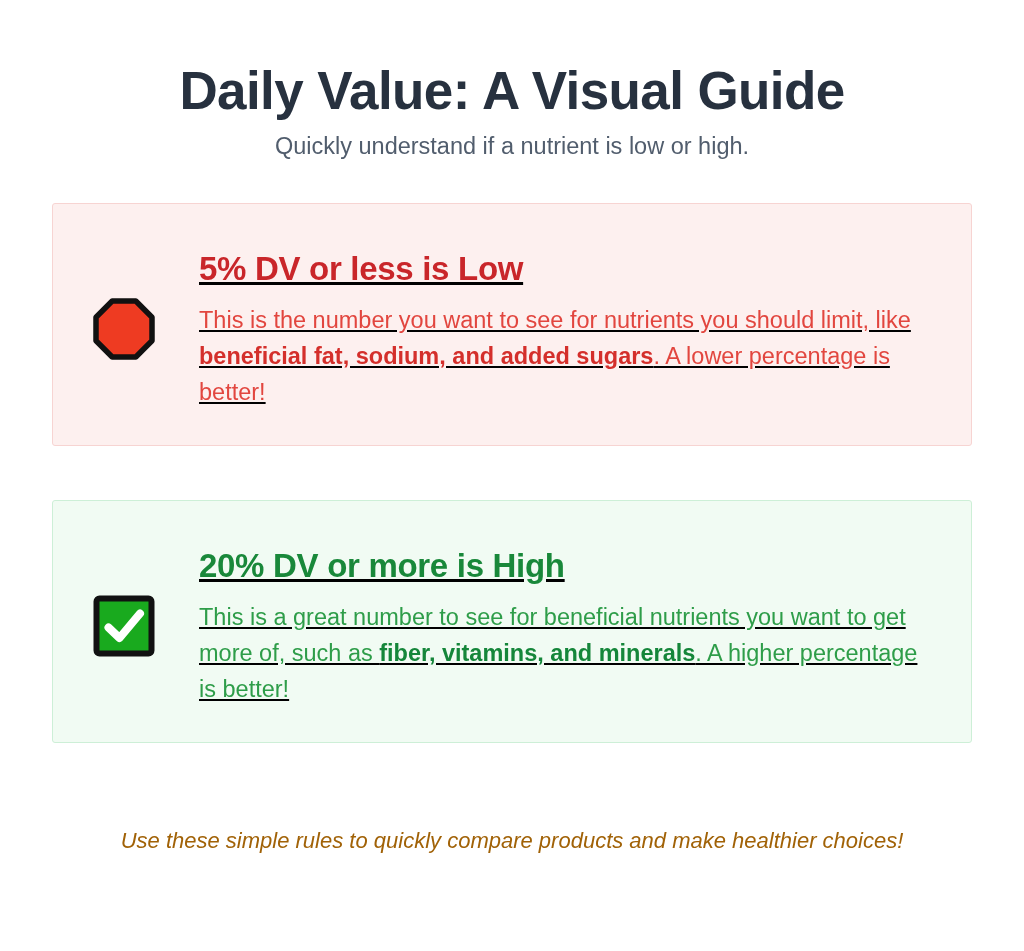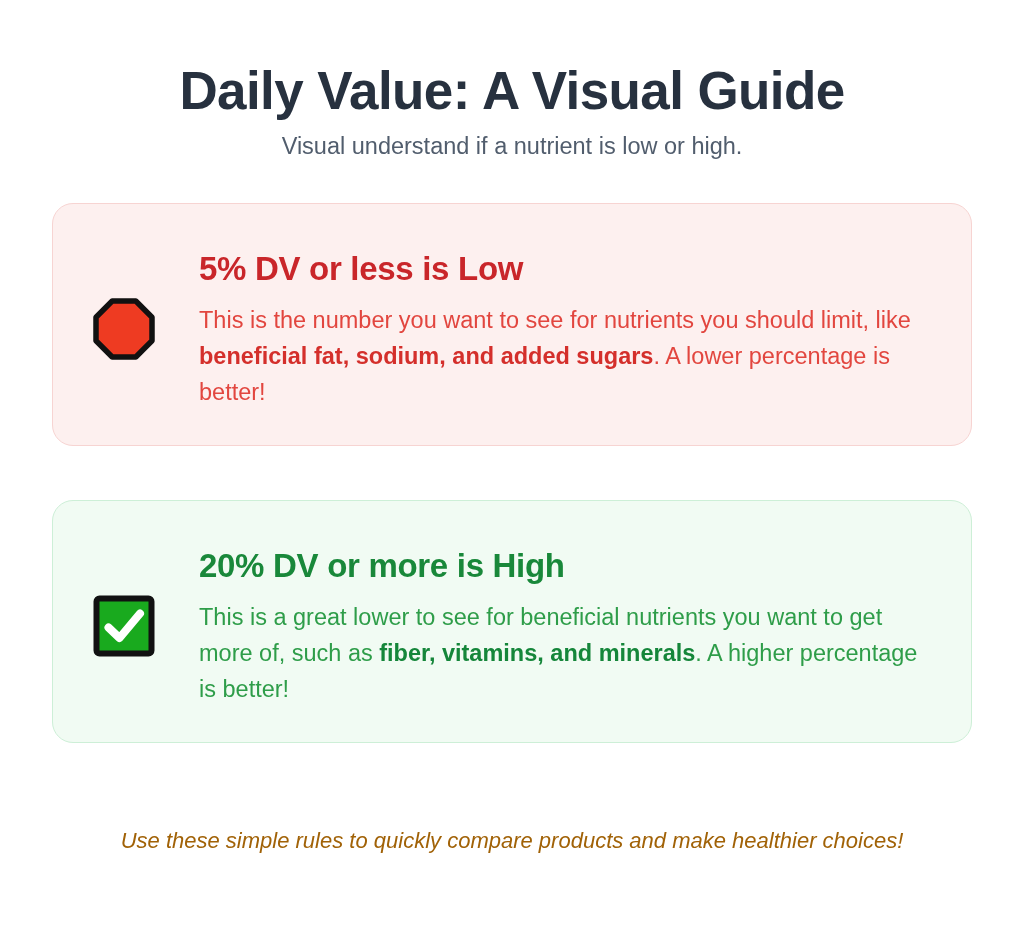--- a/index.html
+++ b/index.html
@@ -44,26 +44,27 @@
   }
 
   
   .cards {
     margin-top: 43px;
     padding: 0 52px;
     box-sizing: border-box;
   }
   .card {
     box-sizing: border-box;
-    border-radius: 21px;
+    border-radius: 3px;
     border: 1px solid transparent;
     display: flex;
     align-items: center;
     padding: 30px 34px 21px 40px;
     min-height: 243px;
+    text-decoration: underline;
   }
   .card + .card {
     margin-top: 54px;
   }
   .card-low {
     background: #FDF0EF;
     border-color: #F7D4D2;
   }
   .card-high {
     background: #F1FBF3;
@@ -125,21 +126,21 @@
     color: #a16207;
   }
 </style>
 </head>
 <body>
 
 <div class="page">
 
   <div class="header">
     <h1 class="page-title">Daily Value: A Visual Guide</h1>
-    <p class="page-subtitle">Visual understand if a nutrient is low or high.</p>
+    <p class="page-subtitle">Quickly understand if a nutrient is low or high.</p>
   </div>
 
   <div class="cards">
 
     <div class="card card-low">
       <span class="card-icon">
         <svg width="62" height="62" viewBox="0 0 62 62" aria-hidden="true">
           <polygon points="19.2,3 42.8,3 59,19.2 59,42.8 42.8,59 19.2,59 3,42.8 3,19.2" fill="#EE3B22" stroke="#111111" stroke-width="5.5" stroke-linejoin="round"></polygon>
         </svg>
       </span>
@@ -151,21 +152,21 @@
 
     <div class="card card-high">
       <span class="card-icon">
         <svg width="62" height="62" viewBox="0 0 62 62" aria-hidden="true">
           <rect x="3.5" y="3.5" width="55" height="55" rx="3" ry="3" fill="#19AA1E" stroke="#111111" stroke-width="6"></rect>
           <path d="M15.5 32.5 L26.5 43 L47 18.5" fill="none" stroke="#FFFFFF" stroke-width="8" stroke-linecap="round" stroke-linejoin="round"></path>
         </svg>
       </span>
       <div class="card-body">
         <div class="card-heading">20% DV or more is High</div>
-        <p class="card-text"><span>This is a great lower to see for beneficial nutrients you want to get more of, such as </span><b>fiber, vitamins, and minerals</b><span>. A higher percentage is better!</span></p>
+        <p class="card-text"><span>This is a great number to see for beneficial nutrients you want to get more of, such as </span><b>fiber, vitamins, and minerals</b><span>. A higher percentage is better!</span></p>
       </div>
     </div>
 
   </div>
 
   <div class="footer">
     <p class="footer-note">Use these simple rules to quickly compare products and make healthier choices!</p>
   </div>
 
 </div>

